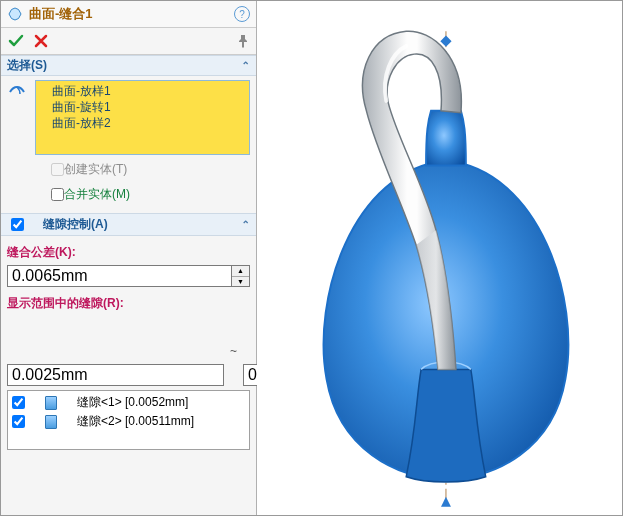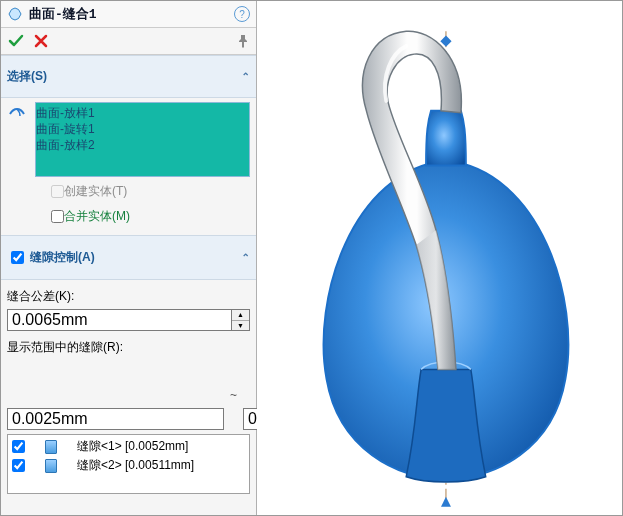--- a/index.html
+++ b/index.html
@@ -35,23 +35,22 @@
     background: #f8f8f8;
   }
   .panel-header .feature-icon {
     width: 16px; height: 16px;
     margin-right: 6px;
     flex-shrink: 0;
   }
   .panel-header .title {
     flex: 1;
     font-weight: bold;
-    color: #0f172a;
+    color: #a16207;
     font-size: 13px;
-    font-family: Liberation Mono, monospace;
   }
   .panel-header .help-icon {
     width: 16px; height: 16px;
     border: 1px solid #5b9bd5;
     border-radius: 50%;
     color: #5b9bd5;
     font-size: 10px;
     display: flex;
     align-items: center;
     justify-content: center;
@@ -66,24 +65,24 @@
   }
   .ok-btn svg, .cancel-btn svg, .pushpin svg { display:block; }
   .ok-btn, .cancel-btn, .pushpin { cursor: pointer; }
   .pushpin { margin-left: auto; }
   .section-header {
     display: flex;
     align-items: center;
     background: #e8f0f8;
     border-top: 1px solid #cdd9e5;
     border-bottom: 1px solid #cdd9e5;
-    padding: 12px 6px;
+    padding: 1px 6px;
     color: #1e5a94;
     font-weight: bold;
-    gap: 4px;
+    gap: 17px;
     cursor: pointer;
   }
   .section-header .chev {
     font-size: 10px;
     color: #4a7aaa;
     margin-left: auto;
   }
   .section-body {
     padding: 4px 6px 8px 6px;
     display: flex;
@@ -92,38 +91,38 @@
   }
   .selection-row {
     display: flex;
     align-items: flex-start;
     gap: 6px;
   }
   .sel-icon { width: 22px; flex-shrink:0; padding-top:2px; }
   .listbox {
     flex: 1;
     height: 75px;
-    background: #14b8a6;
+    background: #fde047;
     border: 1px solid #8db9d9;
-    padding: 2px 0;
+    padding: 2px 16px;
     color: #1a4770;
     overflow: auto;
   }
   .listbox .item { line-height: 16px; cursor: pointer; }
   .checkbox-row {
     display: flex;
     align-items: center;
     gap: 0;
     margin-left: 44px;
     padding: 2px 0;
   }
   .checkbox-row.disabled { color: #8d8d8d; }
   .checkbox-row input[type=checkbox] { margin:0; }
   .label { color: #15803d; }
-  .field-label { margin-top: 4px; font-weight: normal; color:#000000; }
+  .field-label { margin-top: 4px; font-weight: bold; color:#be185d; }
   .input-row {
     display: flex;
     align-items: stretch;
   }
   .text-input {
     flex: 1;
     height: 22px;
     border: 1px solid #7a7a7a;
     background: #fff;
     padding: 0 4px;

